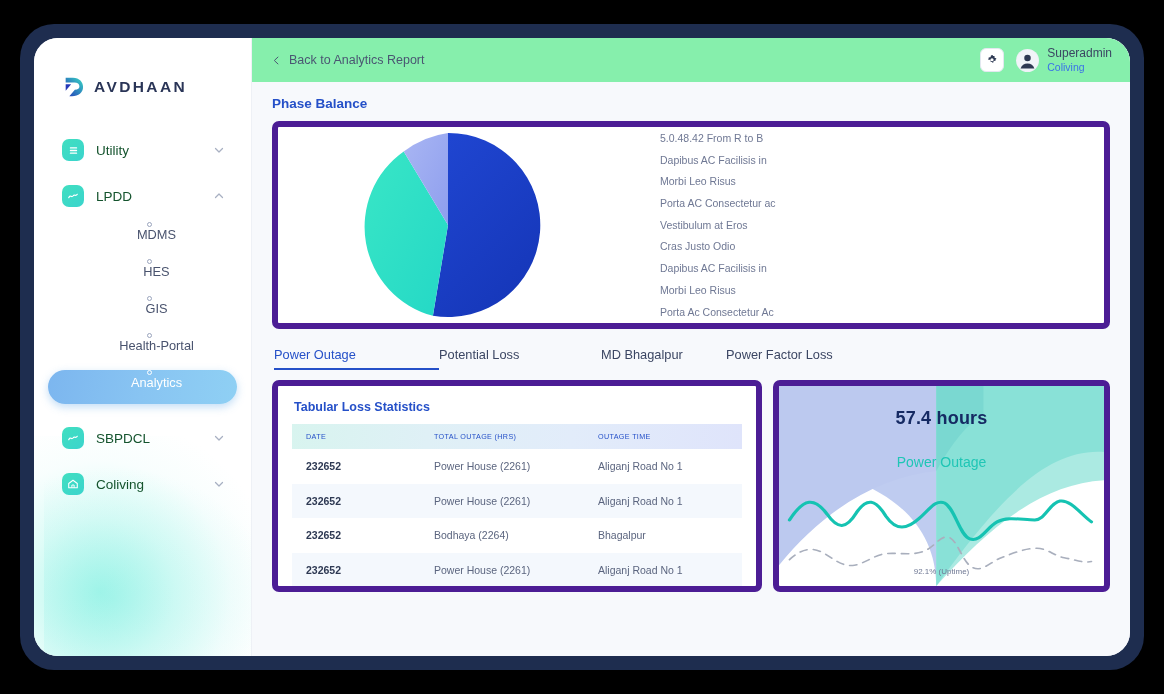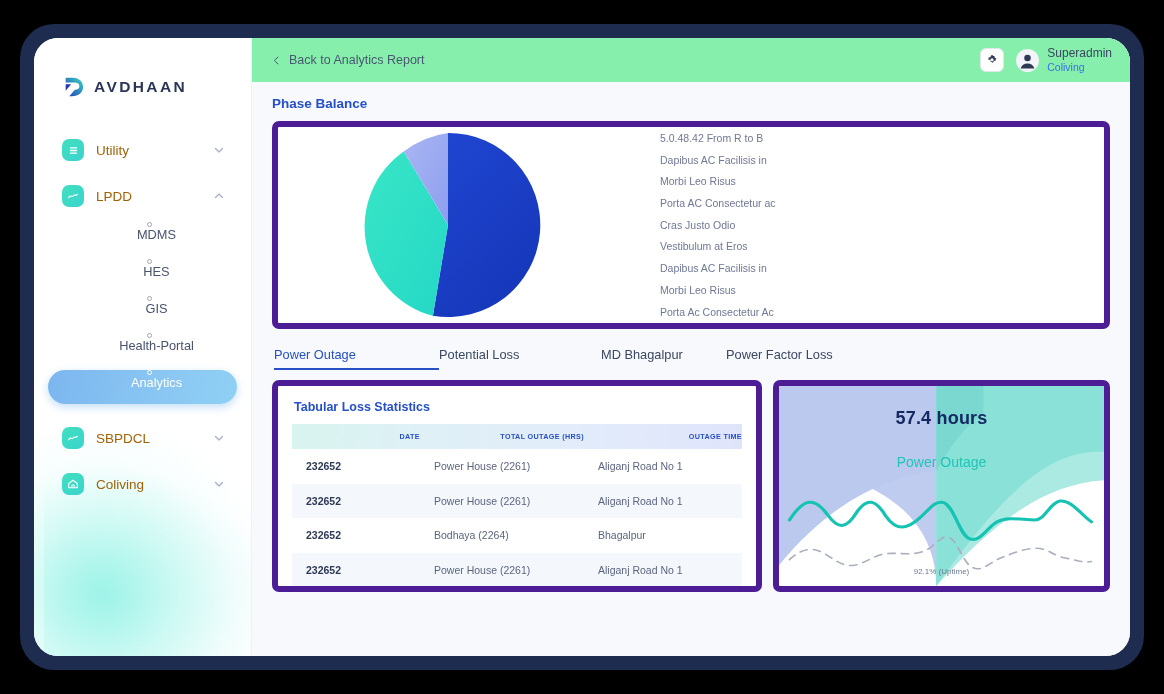--- a/index.html
+++ b/index.html
@@ -86,21 +86,21 @@
   .nav-icon {
     width: 22px; height: 22px;
     border-radius: 7px;
     background: linear-gradient(140deg, #41dfc0 0%, #3ad4cd 100%);
     display: flex; align-items: center; justify-content: center;
     flex: 0 0 22px;
     margin-right: 12px;
   }
   .nav-label {
     font-size: 13.5px;
-    color: #a16207;
+    color: #14532d;
     flex: 1 1 auto;
   }
   .chev { width: 12px; height: 12px; margin-right: 12px; opacity: .75; }
 
   .sub-item {
     display: flex; align-items: center;
     height: 34px;
     margin: 3px 14px;
     padding-left: 28px;
     border-radius: 18px;
@@ -231,23 +231,23 @@
     padding: 12px 14px 0 14px;
     overflow: hidden;
   }
   .table-title {
     font-size: 12.5px; font-weight: bold;
     color: #2550c8;
     margin: 2px 0 10px 2px;
   }
   table { width: 100%; border-collapse: collapse; table-layout: fixed; }
   thead th {
-    text-align: right;
+    text-align: left;
     font-size: 7.2px;
-    font-weight: bold;
+    font-weight: normal;
     letter-spacing: 0.35px;
     color: #2550c8;
     padding: 8px 0 8px 14px;
     height: 24px;
     margin-top: 24px;
   }
   thead tr {
     background: linear-gradient(95deg,
       #d8f4ef 0%, #dff0f6 30%, #e2ecfa 62%, #dfe4fb 100%);
   }
@@ -457,22 +457,22 @@
               <path d="M100 100 L84.6 192.7 A94 94 0 0 1 54.8 25.0 Z" fill="url(#pg2)"></path>
 
               <path d="M100 100 L54.8 25.0 A94 94 0 0 1 100 6 Z" fill="url(#pg3)"></path>
             </svg>
           </div>
           <ul class="phase-list">
             <li>5.0.48.42 From R to B</li>
             <li>Dapibus AC Facilisis in</li>
             <li>Morbi Leo Risus</li>
             <li>Porta AC Consectetur ac</li>
+            <li>Vestibulum at Eros</li>
             <li>Cras Justo Odio</li>
-            <li>Vestibulum at Eros</li>
             <li>Dapibus AC Facilisis in</li>
             <li>Morbi Leo Risus</li>
             <li>Porta Ac Consectetur Ac</li>
           </ul>
         </div>
 
         <div class="tabs">
           <div class="tab active tab-w1"><span>Power Outage</span></div>
           <div class="tab tab-w2"><span>Potential Loss</span></div>
           <div class="tab tab-w3"><span>MD Bhagalpur</span></div>

